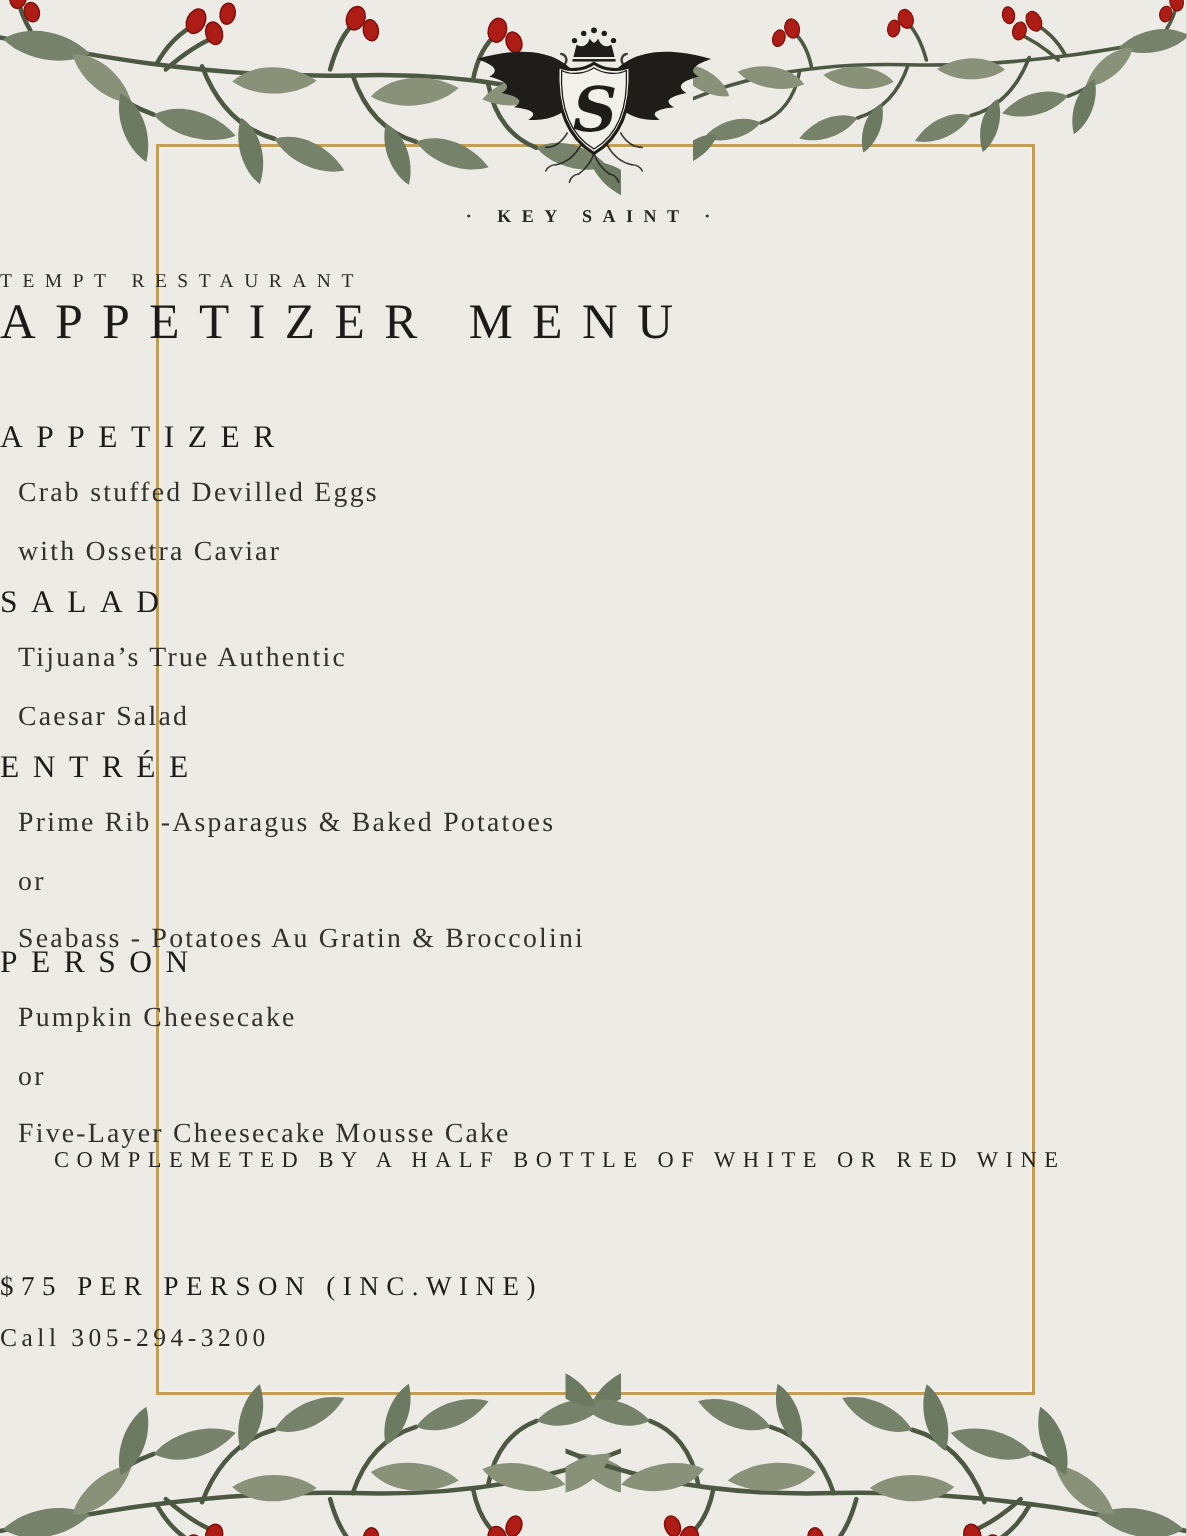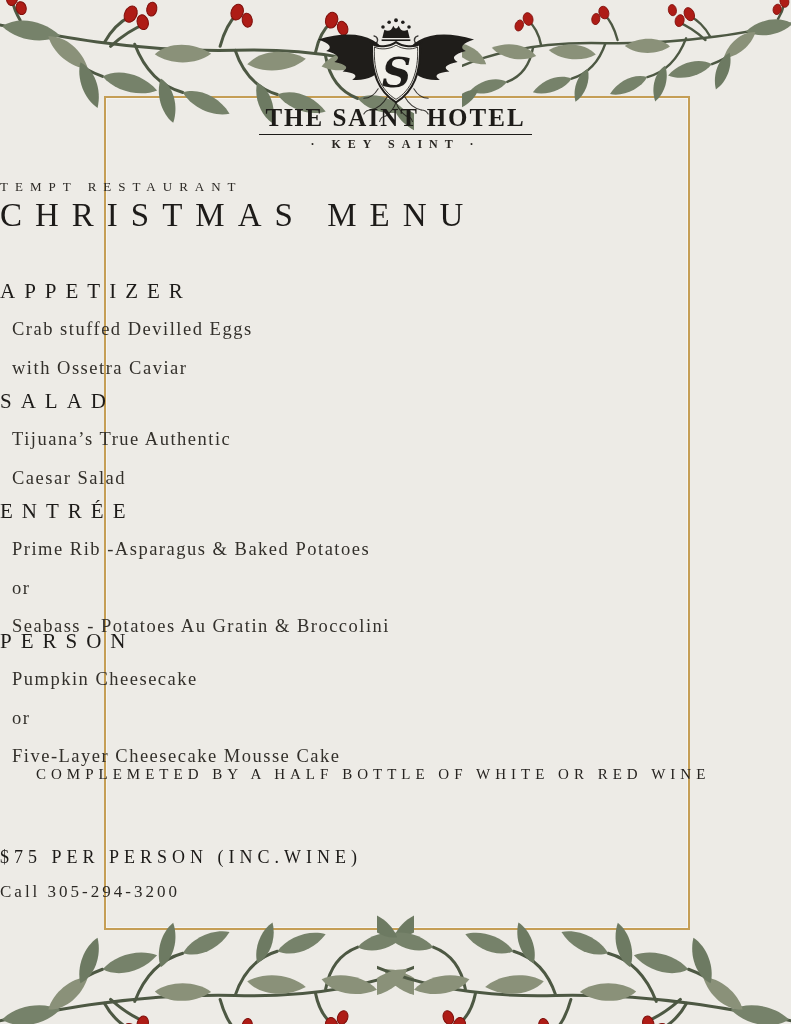--- a/index.html
+++ b/index.html
@@ -125,27 +125,24 @@
     </g>
     <g fill="none" stroke="#1f1d1a" stroke-width="1.5" opacity="0.85" stroke-linecap="round">
       <path d="M130,132 C127,141 122,147 115,152 M130,132 C133,141 138,147 145,152"></path>
       <path d="M117,124 C111,135 102,141 93,143 M143,124 C149,135 158,141 167,143"></path>
       <path d="M104,112 C98,122 90,126 83,126 M156,112 C162,122 170,126 177,126"></path>
       <path d="M115,152 q-7,1 -9,8 M145,152 q7,1 9,8 M93,143 q-7,0 -10,6 M167,143 q7,0 10,6"></path>
       <path d="M92,44 a6,6 0 1,0 6,-9 M168,44 a6,6 0 1,1 -6,-9" stroke-width="2.2"></path>
     </g>
   </svg>
 
-  <div class="hotel-name">
-    <span>THE SAINT HOTEL</span>
-  </div>
   <div class="hotel-loc">· KEY SAINT ·</div>
 
   <div class="center tempt">TEMPT RESTAURANT</div>
-  <div class="center title">CHRISTMAS MENU</div>
+  <div class="center title">APPETIZER MENU</div>
 
   <div class="center" id="sec-appetizer">
     <p class="sec-heading">APPETIZER</p>
     <p class="sec-line">Crab stuffed Devilled Eggs</p>
     <p class="sec-line">with Ossetra Caviar</p>
   </div>
 
   <div class="center" id="sec-salad">
     <p class="sec-heading">SALAD</p>
     <p class="sec-line">Tijuana’s True Authentic</p>

